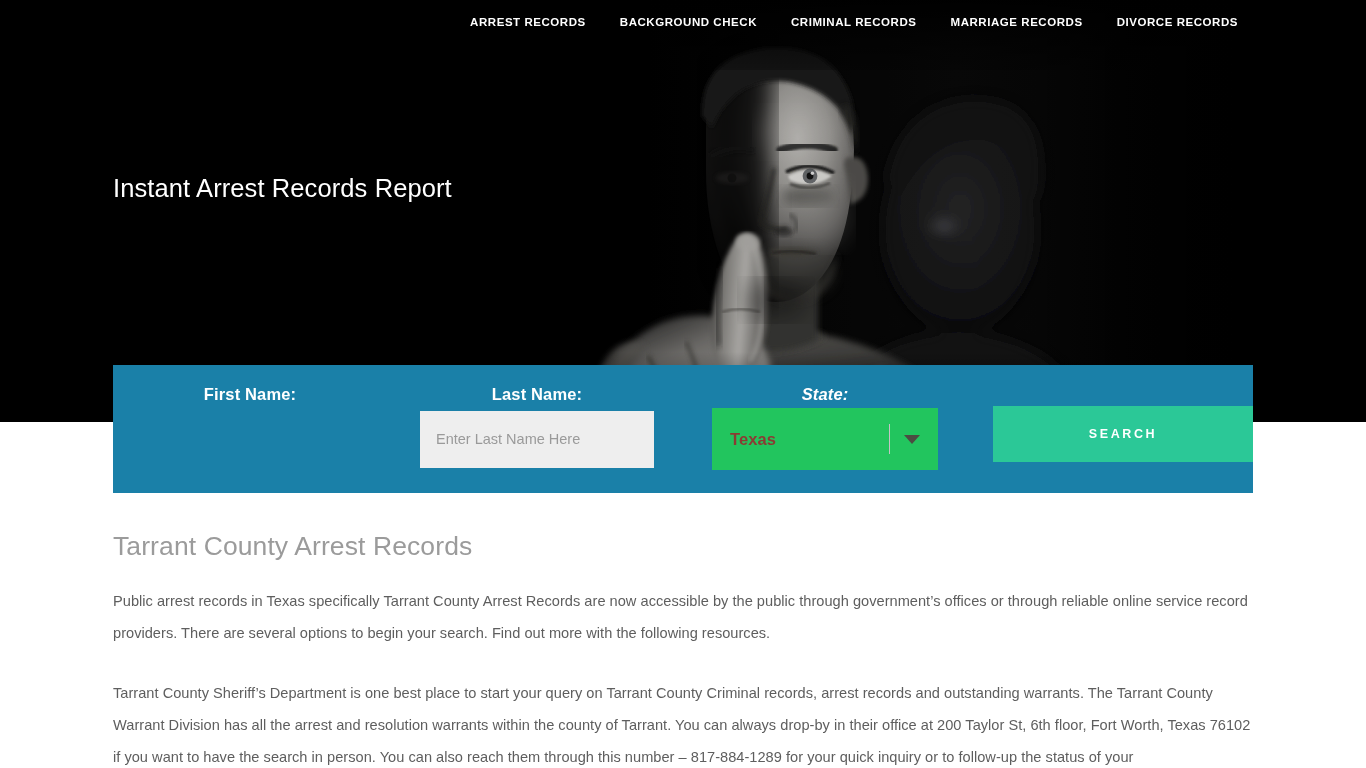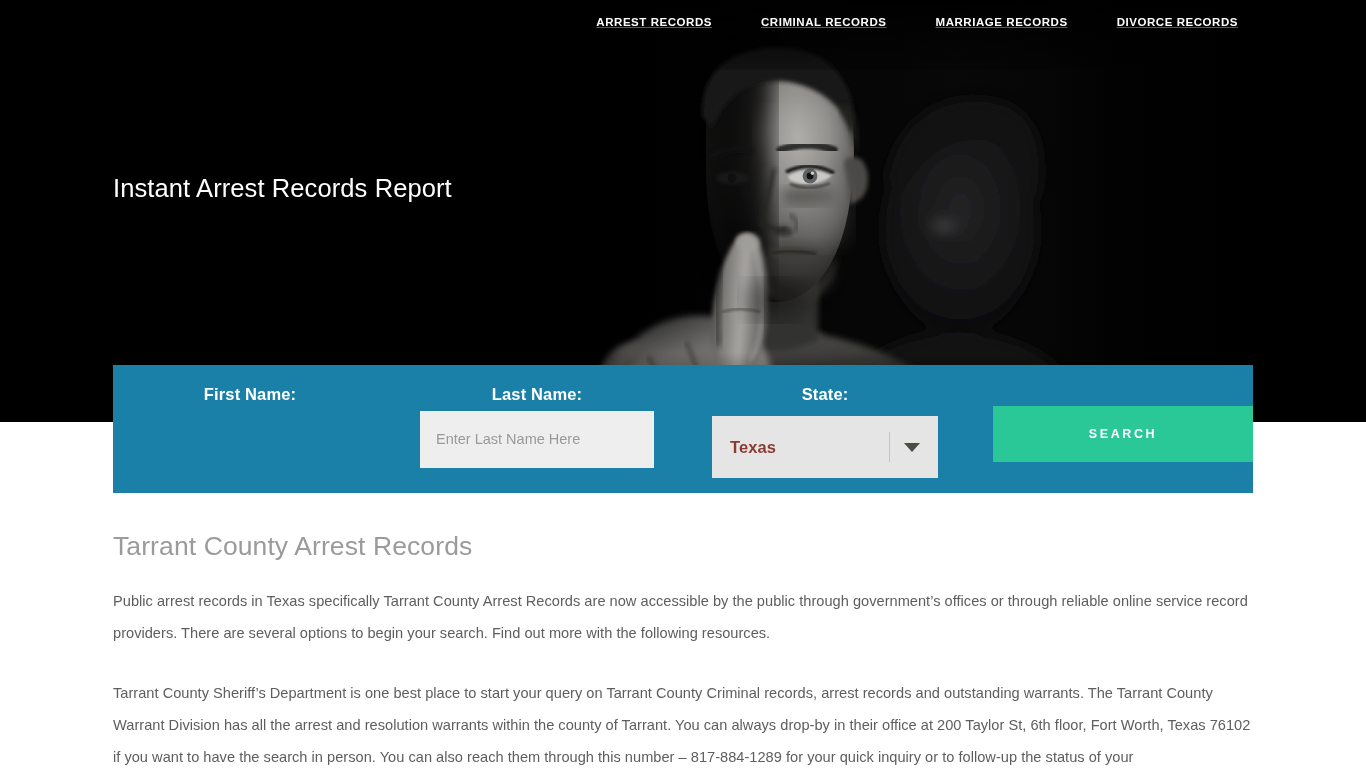--- a/index.html
+++ b/index.html
@@ -94,22 +94,21 @@
     display: flex;
     align-items: center;
     justify-content: flex-end;
     padding-right: 128px;
     z-index: 20;
   }
   .nav-list {
     display: flex;
     align-items: center;
     list-style: none;
-    gap: 15px;
-    text-decoration: underline;
+    gap: 0px;
   }
   .nav-item {
     color: #ffffff;
     font-size: 11.5px;
     font-weight: bold;
     letter-spacing: 0.55px;
     text-transform: uppercase;
     padding: 0 17px;
     white-space: nowrap;
     cursor: pointer;
@@ -179,27 +178,27 @@
   .text-input::placeholder {
     color: #9a9a9a;
     font-size: 14.5px;
   }
 
   
   .field-first { left: 20px;  width: 234px; }
   .field-last  { left: 307px; width: 234px; }
   .field-state { left: 599px; width: 226px; }
 
-  .field-state .field-label { padding-bottom: 13px; }
+  .field-state .field-label { padding-bottom: 5px; font-style: italic; }
 
   .select-wrap {
     position: relative;
     width: 226px;
     height: 62px;
-    background: #e5e5e5;
+    background: #22c55e;
   }
   .select-value {
     position: absolute;
     left: 18px;
     top: 0;
     height: 62px;
     line-height: 62px;
     font-size: 16.5px;
     font-weight: bold;
     color: #8a3c33;
@@ -467,20 +466,21 @@
     </div>
 
     <div class="hero-fade-left"></div>
     <div class="hero-fade-right"></div>
     <div class="hero-fade-top"></div>
     <div class="hero-fade-bottom"></div>
 
     <nav class="topnav">
       <ul class="nav-list">
         <li class="nav-item">ARREST RECORDS</li>
+        <li class="nav-item">BACKGROUND CHECK</li>
         <li class="nav-item">CRIMINAL RECORDS</li>
         <li class="nav-item">MARRIAGE RECORDS</li>
         <li class="nav-item">DIVORCE RECORDS</li>
       </ul>
     </nav>
 
     <h1 class="hero-title">Instant Arrest Records Report</h1>
   </div>
 
   <div class="form-bar">

